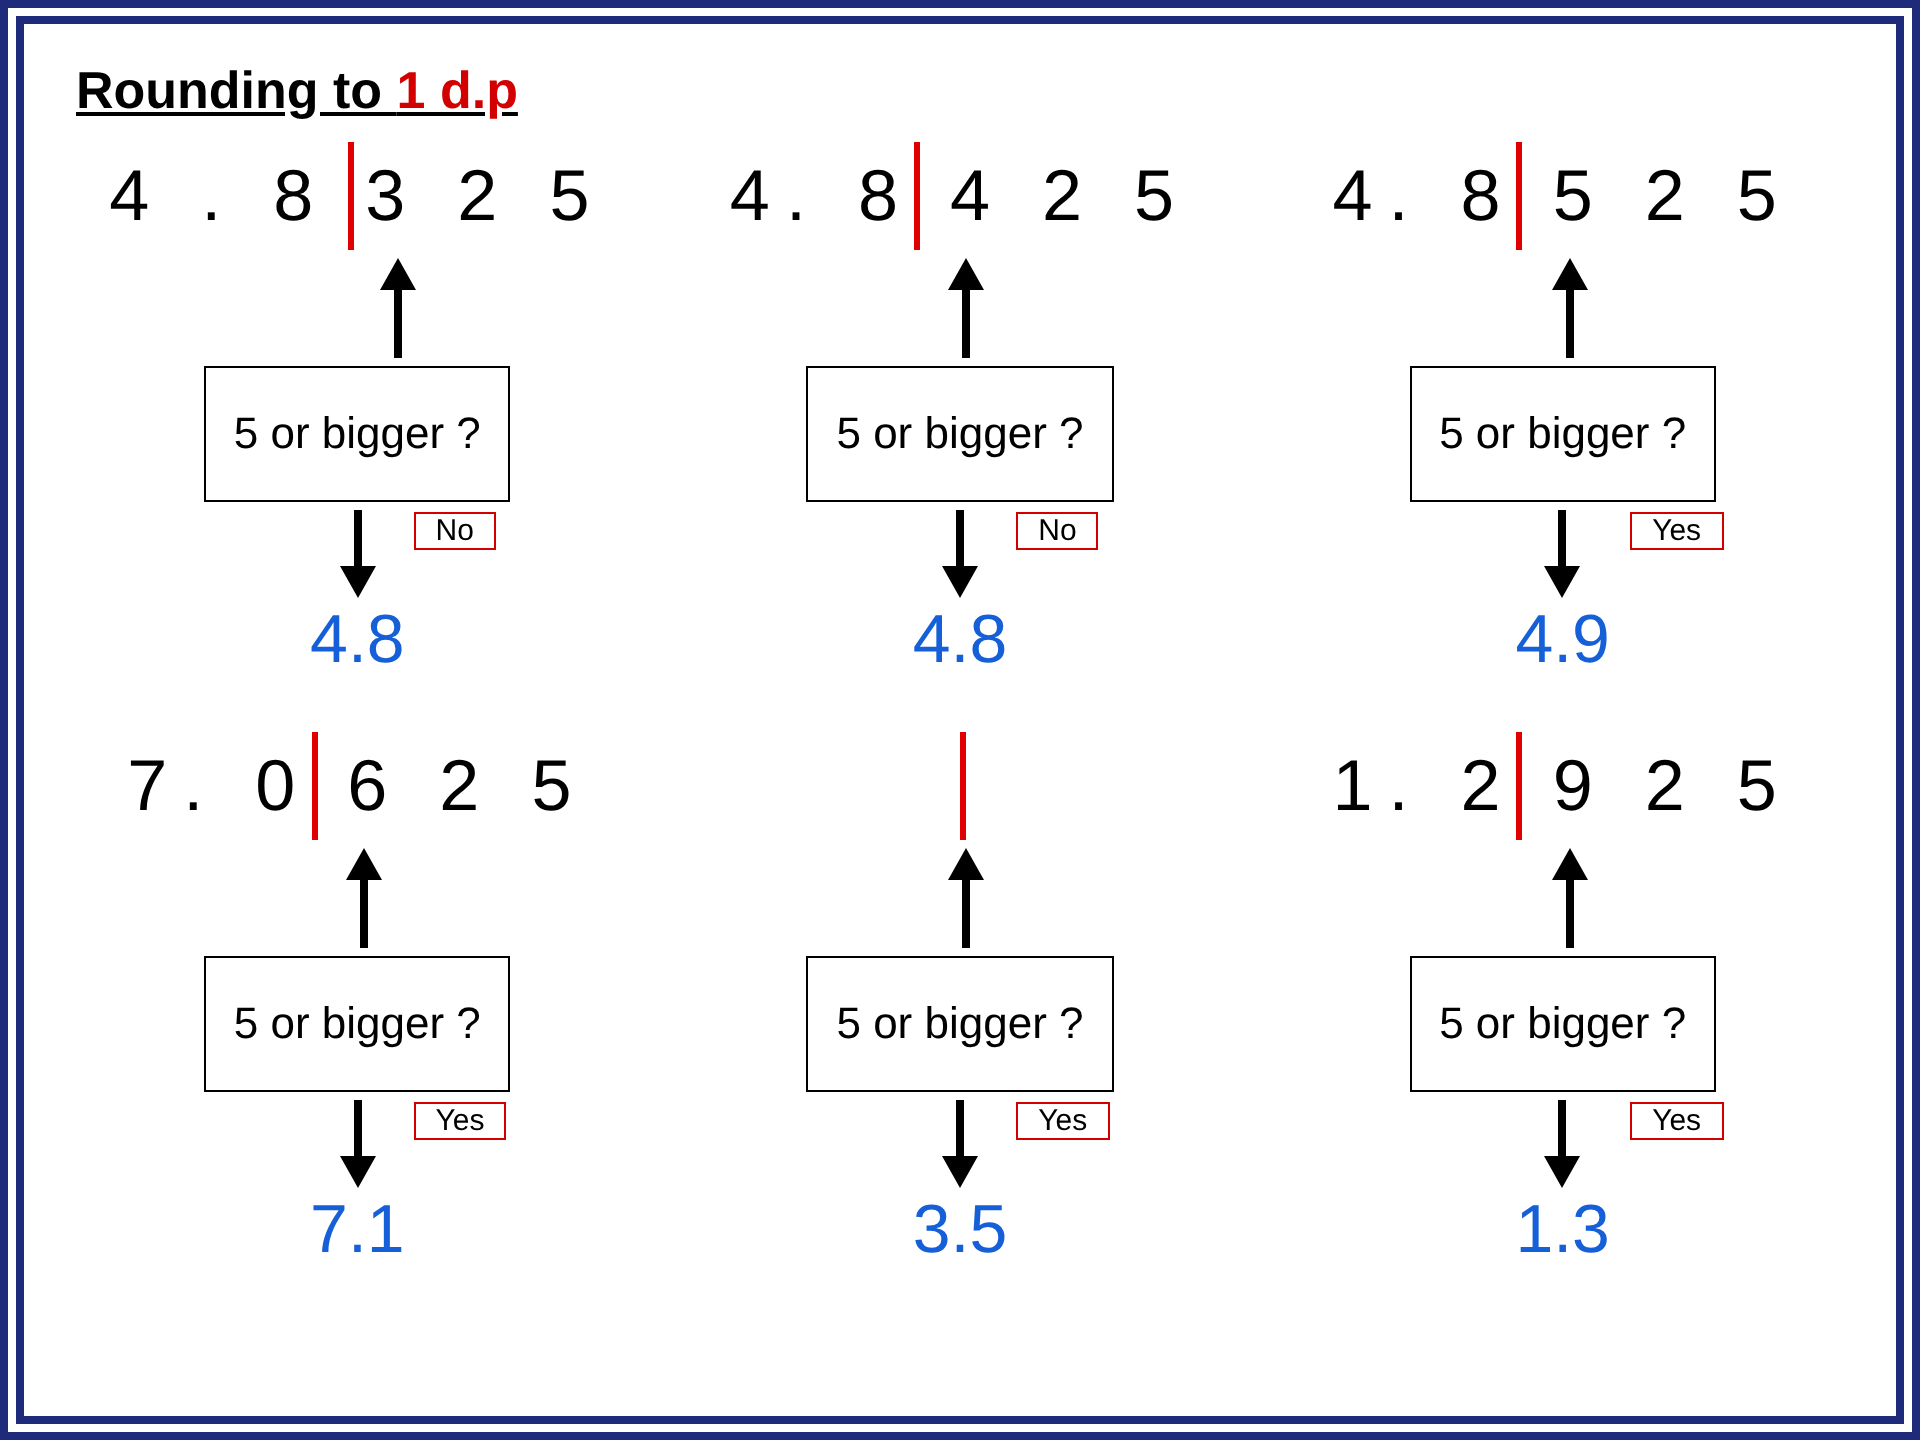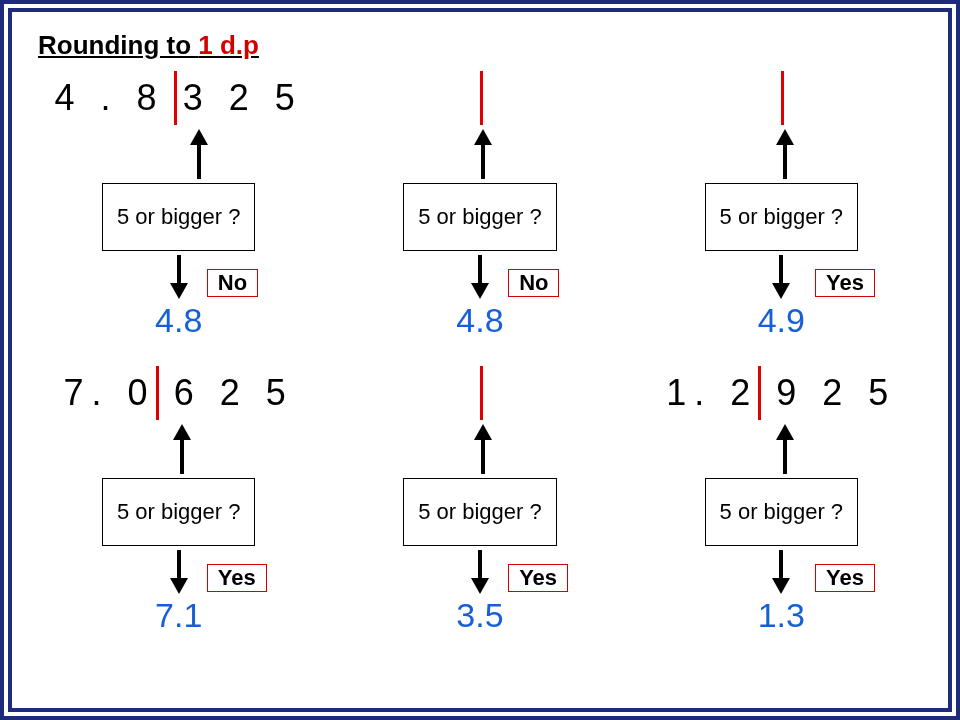--- a/index.html
+++ b/index.html
@@ -108,24 +108,23 @@
   }
   .arrow-down .head {
     width: 0; height: 0;
     border-left: 9px solid transparent;
     border-right: 9px solid transparent;
     border-top: 16px solid #000;
   }
   .ansbox {
     position: absolute;
     border: 1.5px solid #d30000;
-    font-size: 22px;
+    font-size: 15px;
     padding: 0px 10px;
-    top: 14px;
-    font-weight: bold;
+    top: 1px;
   }
   .result {
     color: #1560d8;
     font-size: 34px;
     margin-top: 2px;
     text-align: right;
   }
 </style>
 </head>
 <body>
@@ -154,39 +153,41 @@
             <div class="shaft"></div>
               <div class="head"></div>
           </div>
           <div class="ansbox" style="left:60%">No</div>
         </div>
         <div class="result">4.8</div>
       </div>
 
       <div class="cell">
         <div class="number-wrap">
+          <span class="number">4. 8 4 2 5</span>
           <div class="redline" style="left:40%"></div>
         </div>
         <div class="arrow-up" style="align-self:flex-start;margin-left:48%">
           <div class="head"></div>
             <div class="shaft"></div>
         </div>
         <div class="qbox">5 or bigger ?</div>
         <div class="ans-row">
           <div class="arrow-down">
             <div class="shaft"></div>
               <div class="head"></div>
           </div>
           <div class="ansbox" style="left:60%">No</div>
         </div>
         <div class="result">4.8</div>
       </div>
 
       <div class="cell">
         <div class="number-wrap">
+          <span class="number">4. 8 5 2 5</span>
           <div class="redline" style="left:40%"></div>
         </div>
         <div class="arrow-up" style="align-self:flex-start;margin-left:48%">
           <div class="head"></div>
             <div class="shaft"></div>
         </div>
         <div class="qbox">5 or bigger ?</div>
         <div class="ans-row">
           <div class="arrow-down">
             <div class="shaft"></div>

